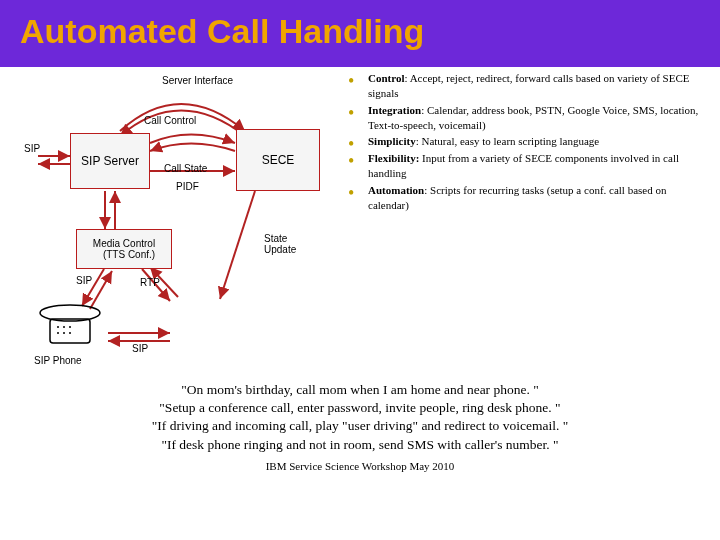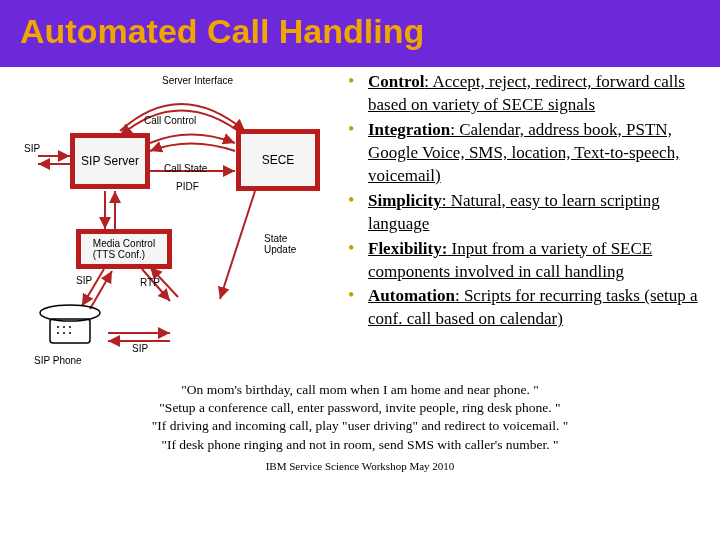--- a/index.html
+++ b/index.html
@@ -1,24 +1,24 @@
 <!DOCTYPE html>
 <html><head>
 <meta charset="utf-8">
 <style>
   * { box-sizing: border-box; margin: 0; padding: 0; }
   body { width: 720px; height: 540px; background: #fff; font-family: Georgia, 'Times New Roman', serif; overflow: hidden; }
   .title-bar { background: #6d28d9; padding: 12px 20px 16px 20px; }
   .title { color: #f0a500; font-size: 34px; font-weight: bold; font-family: "Trebuchet MS", "Segoe UI", sans-serif; }
   .main { display: flex; padding: 4px 12px 0 20px; gap: 8px; }
   .diagram { width: 320px; height: 300px; position: relative; flex-shrink: 0; }
-  .box { position: absolute; border: 5px solid #b91c1c; background: #f5f5f5; font-size: 12px; text-align: left; display: flex; align-items: center; justify-content: center; font-family: Arial, sans-serif; }
+  .box { position: absolute; border: 1px solid #b91c1c; background: #f5f5f5; font-size: 12px; text-align: right; display: flex; align-items: center; justify-content: center; font-family: Arial, sans-serif; }
   .phone { position: absolute; }
   .dlabel { position: absolute; font-size: 10px; font-family: Arial, sans-serif; color: #000; }
-  .bullets { flex: 1; font-size: 17px; line-height: 1.35; text-decoration: underline; }
+  .bullets { flex: 1; font-size: 11px; line-height: 1.35; }
   .bullets ul { list-style: none; }
   .bullets li { position: relative; padding-left: 20px; margin-bottom: 2px; }
   .bullets li::before { content: "•"; position: absolute; left: 0; top: -2px; color: #c0a000; font-size: 18px; }
   .bullets .term { font-weight: bold; }
   .quotes { text-align: center; margin-top: 10px; font-size: 13.5px; line-height: 1.35; padding: 0 40px; }
   .footer { text-align: center; margin-top: 6px; font-size: 11px; }
 </style>
 </head>
 <body>
 

